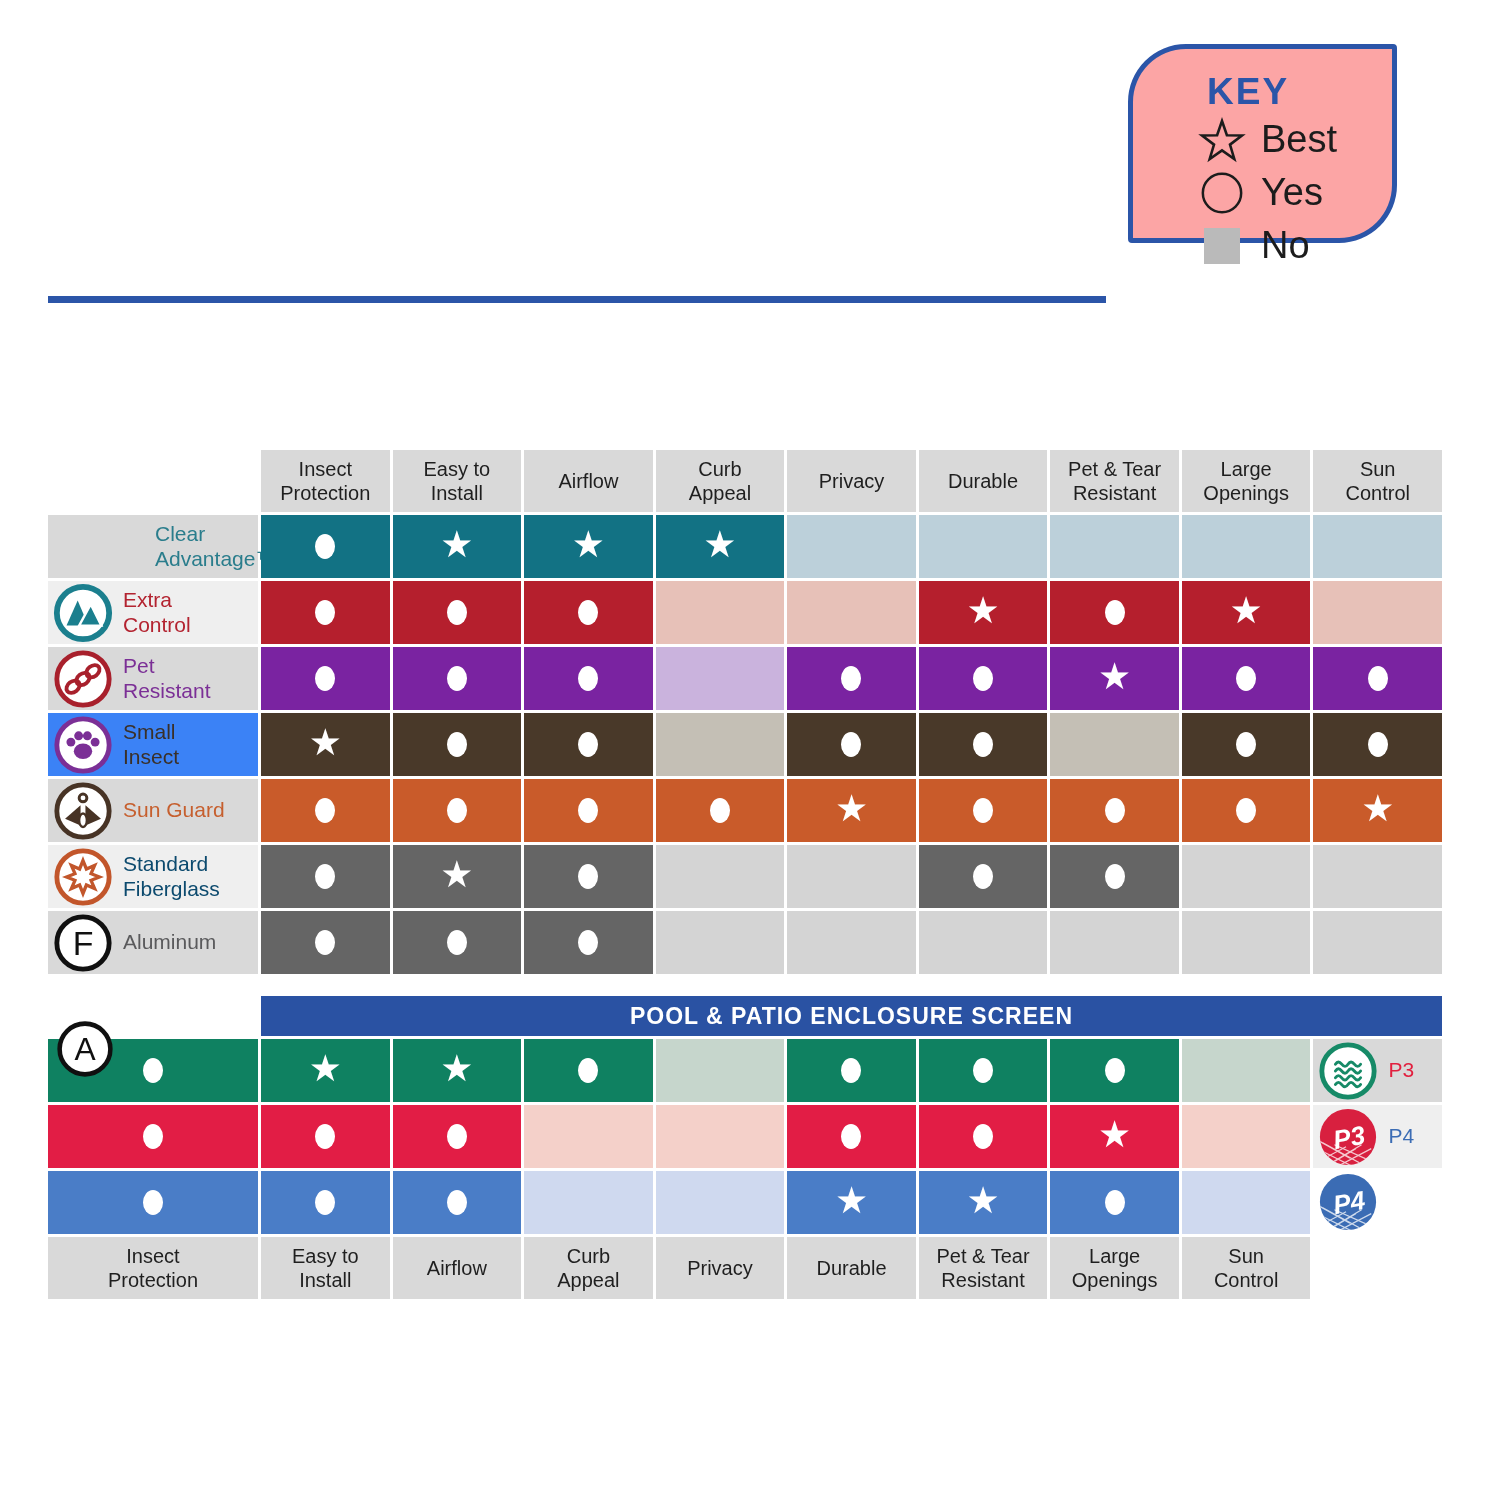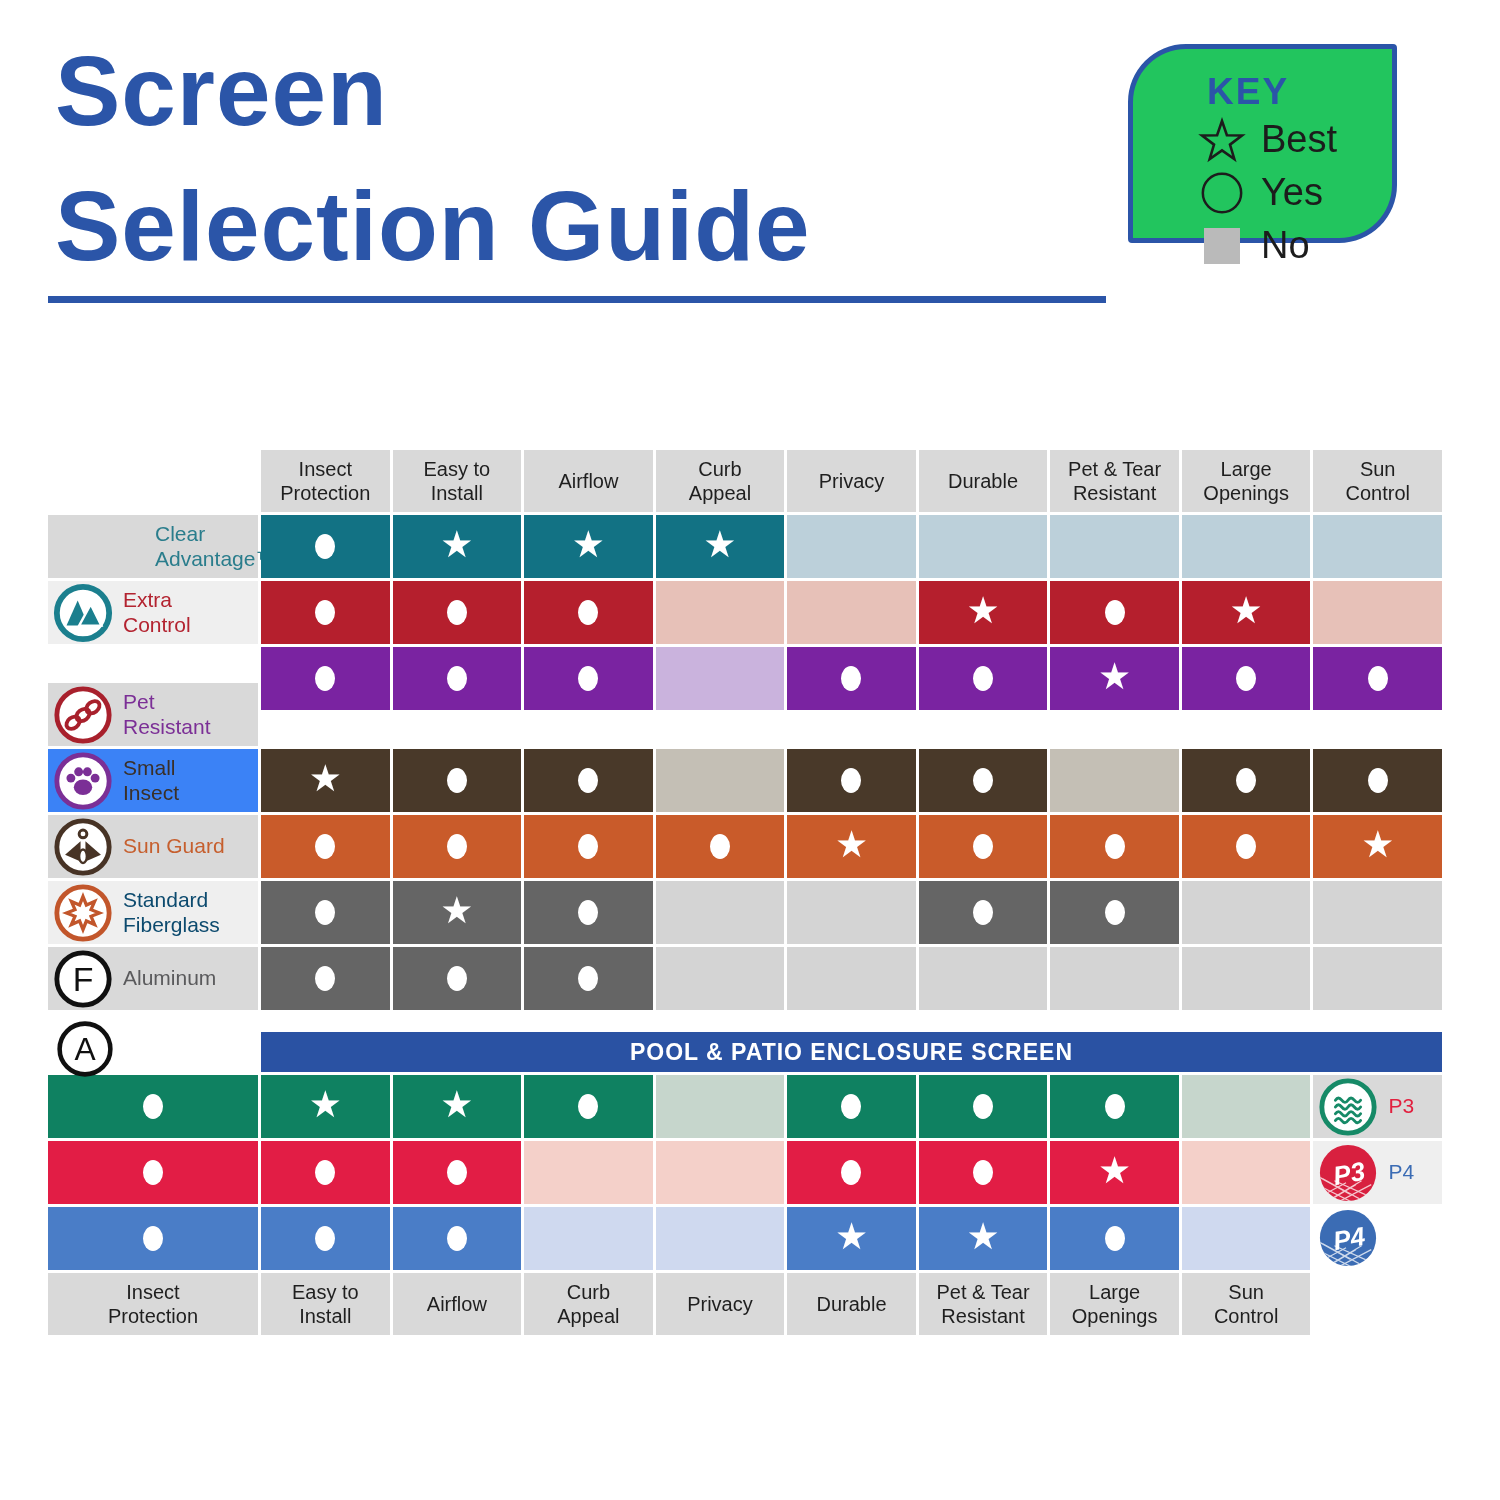--- a/index.html
+++ b/index.html
@@ -4,21 +4,21 @@
 <style>
   html,body{margin:0;padding:0;background:#fff;}
   .page{position:relative;width:1500px;height:1500px;background:#ffffff;
         font-family:"Liberation Sans", sans-serif;overflow:hidden;}
 
   .title{position:absolute;left:55px;top:24px;color:#2b55a8;font-size:98px;
          font-weight:700;line-height:1.38;letter-spacing:1px;}
   .underline{position:absolute;left:48px;top:296px;width:1058px;height:7px;background:#2b55a8;}
 
   .key{position:absolute;left:1128px;top:44px;width:269px;height:199px;border:5px solid #2b55a8;
-       border-radius:58px 4px 58px 4px;box-sizing:border-box;padding:22px 0 0 62px;background:#22c55e;}
+       border-radius:58px 4px 58px 4px;box-sizing:border-box;padding:22px 0 0 62px;background:#fca5a5;}
   .key-heading{color:#2b55a8;font-size:37px;font-weight:700;letter-spacing:2px;margin-left:12px;}
   .key-item{display:flex;align-items:center;height:53px;}
   .key-glyphbox{width:54px;display:flex;align-items:center;justify-content:center;}
   .key-square{width:36px;height:36px;background:#bababa;}
   .key-label{font-size:38px;color:#1c1c1c;margin-left:12px;}
 
   .matrix{position:absolute;left:48px;top:450px;width:1394px;display:grid;
           grid-template-columns:210px repeat(9,1fr);gap:3px;background:#fff;}
   .colhead{height:62px;background:#d9d9d9;display:flex;align-items:center;justify-content:center;
            text-align:center;font-size:20px;color:#1f1f1f;line-height:1.2;white-space:pre-line;font-weight:500;}
@@ -34,24 +34,20 @@
   .beststar{font-size:37px;color:#ffffff;line-height:1;margin-top:-4px;}
   .gapspacer{grid-column:1 / -1;height:16px;background:#fff;}
   .standalone-a{position:absolute;left:56px;top:1020px;width:58px;height:58px;}
   .standalone-a svg{width:58px;height:58px;display:block;}
 </style>
 </head>
 <body>
 
 <div class="page">
 
-  <div class="title">
-    <div>Screen</div>
-    <div>Selection Guide</div>
-  </div>
   <div class="underline"></div>
 
   <div class="key">
     <div class="key-heading">KEY</div>
     <div class="key-item">
       <span class="key-glyphbox">
         <svg width="50" height="46" viewBox="0 0 48 46">
             <polygon points="24,4 28.9,18.2 44,18.5 32,27.6 36.3,42 24,33.4 11.7,42 16,27.6 4,18.5 19.1,18.2" fill="none" stroke="#1c1c1c" stroke-width="2.6"></polygon>
           </svg>
       </span>
@@ -139,21 +135,21 @@
       <div class="cell" style="background: rgb(181, 31, 45);">
         <span class="beststar">★</span>
       </div>
       <div class="cell" style="background: rgb(181, 31, 45);">
         <span class="dot"></span>
       </div>
       <div class="cell" style="background: rgb(181, 31, 45);">
         <span class="beststar">★</span>
       </div>
       <div class="cell" style="background: rgb(231, 193, 184);"></div>
-      <div class="rowlabel" style="background: rgb(217, 217, 217); margin-top: 36px;">
+      <div class="rowlabel" style="background: rgb(217, 217, 217);">
         <span class="iconbox">
           <span style="display: block; width: 62px; height: 62px;">
             <svg viewBox="0 0 64 64" width="62" height="62">
               <circle cx="32" cy="32" r="27" fill="#fff" stroke="#a8202c" stroke-width="5"></circle>
               <g transform="rotate(-38 32 32)" stroke="#a8202c" stroke-width="4" fill="none">
                 <ellipse cx="19" cy="32" rx="7.5" ry="5.5"></ellipse>
                 <ellipse cx="32" cy="32" rx="7.5" ry="5.5"></ellipse>
                 <ellipse cx="45" cy="32" rx="7.5" ry="5.5"></ellipse>
               </g>
             </svg>

